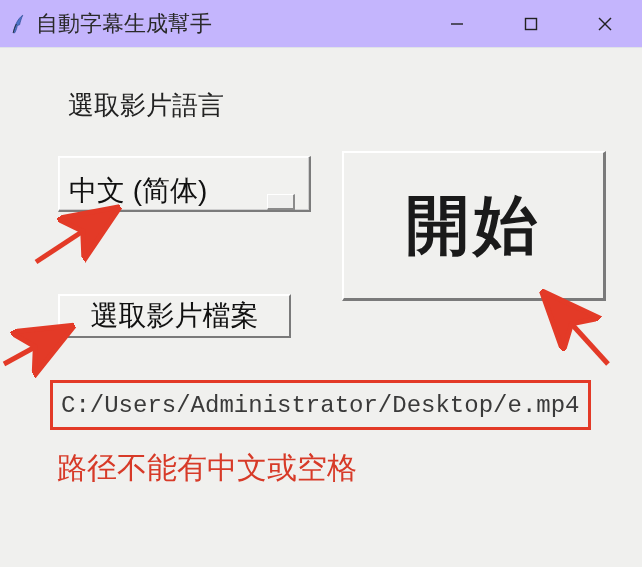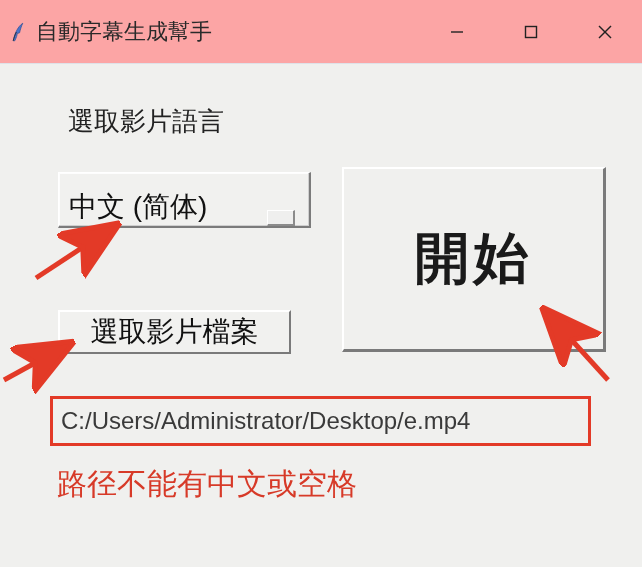--- a/index.html
+++ b/index.html
@@ -5,22 +5,22 @@
     * { box-sizing: border-box; margin: 0; padding: 0; }
     body {
       font-family: "Microsoft JhengHei", "PingFang TC", sans-serif;
       background: #fff;
       width: 642px;
       height: 567px;
       overflow: hidden;
       position: relative;
     }
     .titlebar {
-      height: 64px;
-      background: #fca5a5;
+      height: 48px;
+      background: #c4b5fd;
       border-bottom: 1px solid #dfe2e8;
       display: flex;
       align-items: center;
       justify-content: space-between;
       padding-left: 10px;
       user-select: none;
       gap: 12px;
     }
     .titlebar-left { display: flex; align-items: center; }
     .app-icon { width: 20px; height: 26px; padding-right:4px; display:flex; align-items:center; }
@@ -59,26 +59,26 @@
     }
     .dd-handle {
       width:28px; height:16px;
       background:#efefee;
       border-top:1px solid #fff; border-left:1px solid #fff;
       border-right:2px solid #8b8b8b; border-bottom:2px solid #8b8b8b;
     }
     .start-btn {
       position:absolute;
       left:342px; top:103px;
-      width:264px; height:185px;
+      width:264px; height:150px;
       background:#f0f0ee;
       border-top:2px solid #fff; border-left:2px solid #fff;
       border-right:3px solid #7a7a7a; border-bottom:3px solid #7a7a7a;
       display:flex; align-items:center; justify-content:center;
-      font-size:55px; font-weight:600; color:#1a1a1a;
+      font-size:64px; font-weight:600; color:#1a1a1a;
       letter-spacing:4px;
       cursor:pointer;
     }
     .pickfile-btn {
       position:absolute;
       left:58px; top:246px;
       width:233px; height:44px;
       background:#f1f1ef;
       border-top:2px solid #fff; border-left:2px solid #fff;
       border-right:2px solid #7a7a7a; border-bottom:2px solid #7a7a7a;
@@ -88,20 +88,21 @@
     }
     .path-box {
       position:absolute;
       left:50px; top:332px;
       width:541px; height:50px;
       border:3px solid #e33a27;
       display:flex; align-items:center;
       padding-left:8px;
       font-size:24px; color:#3a3a3a;
       background:transparent;
+      font-family:Liberation Mono, monospace;
     }
     .note {
       position:absolute;
       left:57px; top:400px;
       font-size:30px; color:#d73a28;
     }
     
     svg.ann { position:absolute; pointer-events:none; }
     .arrow-stroke { fill:#e33a27; stroke:#e33a27; }
   </style>

